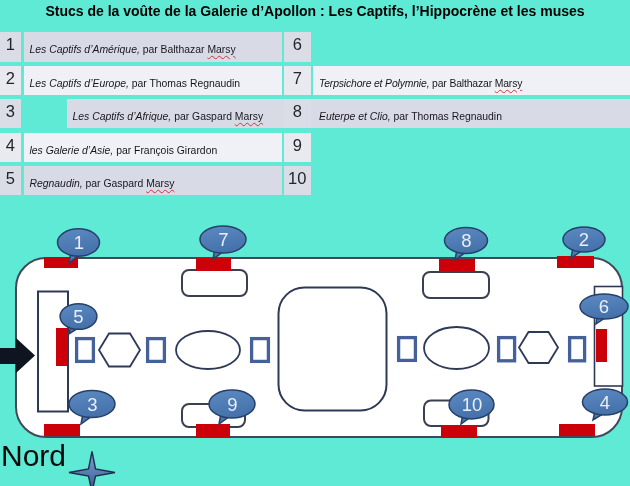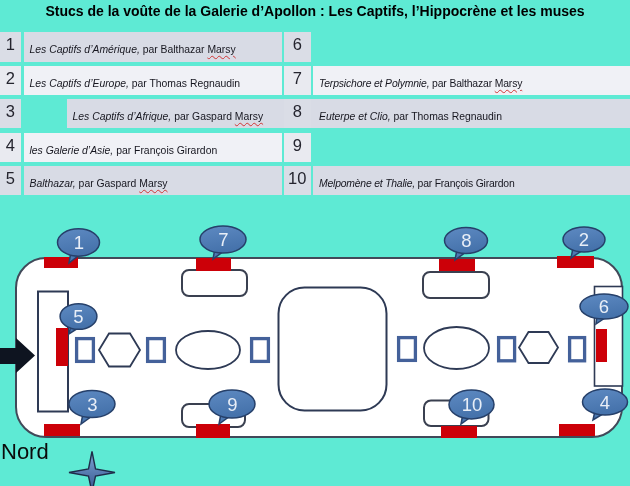--- a/index.html
+++ b/index.html
@@ -9,21 +9,21 @@
          font-size:14px;font-weight:bold;color:#000;}
   .cell{position:absolute;overflow:hidden;box-sizing:border-box;}
   .num{font-size:16.5px;color:#24242e;text-align:center;line-height:25px;}
   .txt{font-size:10.4px;color:#16161f;padding-top:12px;padding-left:6px;white-space:nowrap;}
   .it{font-style:italic;}
   .sp{text-decoration:underline wavy #d03535;text-decoration-thickness:1px;text-underline-offset:2px;}
   .odd1{background:#dadde6;}
   .odd2{background:#d8dbe5;}
   .even1{background:#e9eaf0;}
   .even2{background:#f0f1f6;}
-  .nord{position:absolute;left:1px;top:439px;font-size:22px;color:#0b0b0b;}
+  .nord{position:absolute;left:1px;top:439px;font-size:30px;color:#0b0b0b;}
   svg{position:absolute;left:0;top:0;}
 </style>
 </head>
 <body>
 <div id="page">
   <div class="title">Stucs de la voûte de la Galerie d’Apollon : Les Captifs, l’Hippocrène et les muses</div>
 
   <div class="cell num odd1" style="left:0;top:31.5px;width:20.5px;height:30.5px;">1</div>
   <div class="cell txt odd2" style="left:23.5px;top:31.5px;width:258px;height:30.5px;"><span class="it">Les Captifs d’Amérique,</span> par Balthazar <span class="sp">Marsy</span></div>
   <div class="cell num odd1" style="left:284px;top:31.5px;width:26.5px;height:30.5px;">6</div>
@@ -32,23 +32,22 @@
   <div class="cell num even1" style="left:284px;top:65.5px;width:26.5px;height:29px;">7</div>
   <div class="cell txt even2" style="left:313px;top:65.5px;width:317px;height:29px;letter-spacing:-0.15px;"><span class="it">Terpsichore et Polymnie,</span> par Balthazar <span class="sp">Marsy</span></div>
   <div class="cell num odd1" style="left:0;top:99px;width:20.5px;height:29px;">3</div>
   <div class="cell txt odd2" style="left:23.5px;top:99px;width:258px;height:29px;margin-left:43px;"><span class="it">Les Captifs d’Afrique,</span> par Gaspard <span class="sp">Marsy</span></div>
   <div class="cell num odd1" style="left:284px;top:99px;width:26.5px;height:29px;">8</div>
   <div class="cell txt odd2" style="left:313px;top:99px;width:317px;height:29px;"><span class="it">Euterpe et Clio,</span> par  Thomas Regnaudin</div>
   <div class="cell num even1" style="left:0;top:132.5px;width:20.5px;height:29px;">4</div>
   <div class="cell txt even2" style="left:23.5px;top:132.5px;width:258px;height:29px;"><span class="it">les Galerie d’Asie,</span> par François Girardon</div>
   <div class="cell num even1" style="left:284px;top:132.5px;width:26.5px;height:29px;">9</div>
   <div class="cell num odd1" style="left:0;top:166px;width:20.5px;height:28.5px;">5</div>
-  <div class="cell txt odd2" style="left:23.5px;top:166px;width:258px;height:28.5px;"><span class="it">Balthazar,</span> par Gaspard <span class="sp">Marsy</span></div>
+  <div class="cell txt odd2" style="left:23.5px;top:166px;width:258px;height:28.5px;"><span class="it">Regnaudin,</span> par Gaspard <span class="sp">Marsy</span></div>
   <div class="cell num odd1" style="left:284px;top:166px;width:26.5px;height:28.5px;">10</div>
-  <div class="cell txt odd2" style="left:313px;top:166px;width:317px;height:28.5px;letter-spacing:-0.2px;"><span class="it">Melpomène et Thalie,</span> par François Girardon</div>
 
   <div class="nord">Nord</div>
 
   <svg width="630" height="486" viewBox="0 0 630 486">
     <defs>
       <linearGradient id="star" x1="0" y1="0" x2="0" y2="1">
         <stop offset="0" stop-color="#7fa7d8"></stop>
         <stop offset="1" stop-color="#33528a"></stop>
       </linearGradient>
       <linearGradient id="co" x1="0" y1="0" x2="0.3" y2="1">

